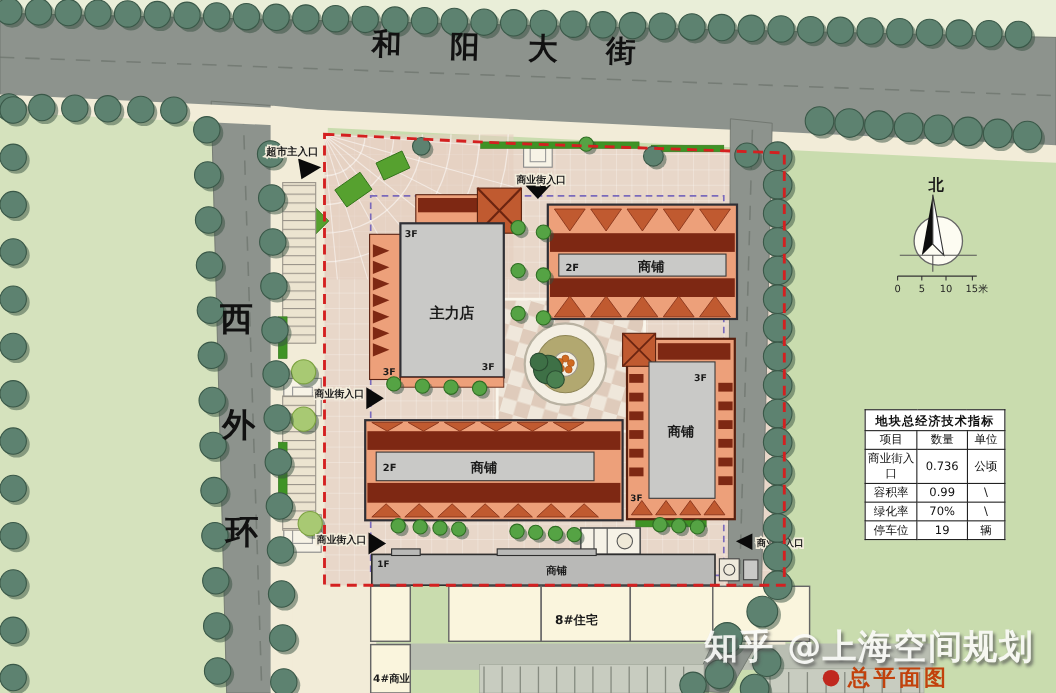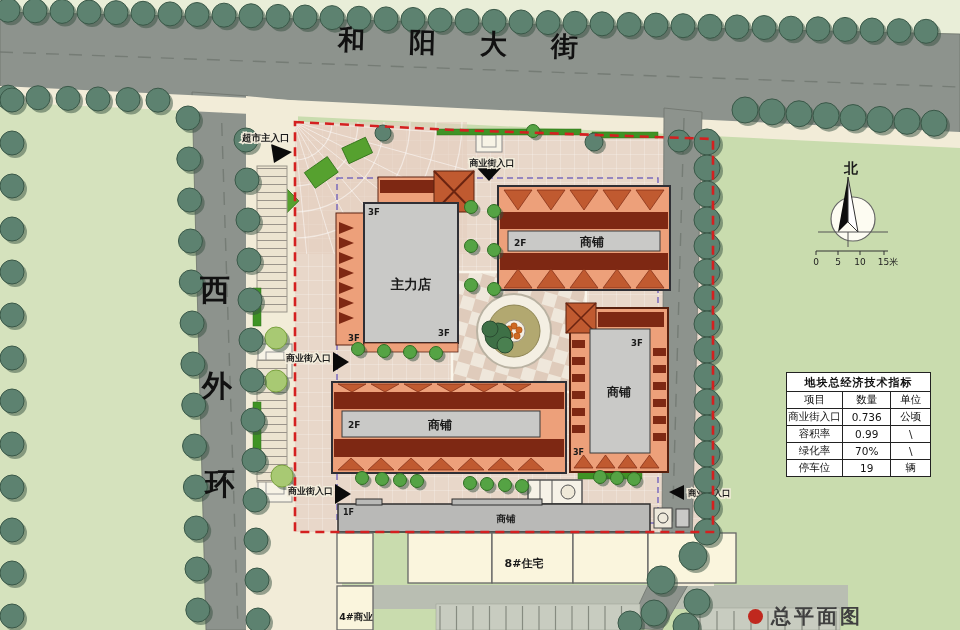--- a/index.html
+++ b/index.html
@@ -23,31 +23,31 @@
   .tree-shadow{fill:#35503f;opacity:.5;stroke:none}
   .stall-line{stroke:#868b80;stroke-width:1.2}
   .lbl{fill:#1a1a1a;font-weight:bold}
   .halo{paint-order:stroke;stroke:#f3eddc;stroke-width:3px;fill:#1a1a1a;font-weight:bold}
   .dash-center{stroke:var(--road-line);stroke-width:1.4;stroke-dasharray:13 10;opacity:.75;fill:none}
 
   .top-road-name{position:absolute;left:338px;top:26px;font-size:27px;font-weight:bold;
     color:#111;letter-spacing:44px;white-space:nowrap;transform:rotate(1.7deg);}
   .left-road-char{position:absolute;left:200px;font-size:30px;font-weight:bold;color:#111;}
 
-  .indicators{position:absolute;left:786px;top:372px;width:145px;border-collapse:collapse;
+  .indicators{position:absolute;left:786px;top:372px;width:128px;border-collapse:collapse;
     background:var(--table-bg);font-size:10.5px;color:#111;text-align:center;}
   .indicators th,.indicators td{border:1px solid #222;padding:1px 1px;height:13px;font-weight:normal;}
   .indicators th.title{font-size:11px;letter-spacing:1px;font-weight:bold;height:16px;}
 
   .watermark{position:absolute;left:640px;top:567px;font-size:31px;font-weight:bold;
     color:#fbfbf9;opacity:.9;letter-spacing:1px;white-space:nowrap;
     text-shadow:2px 3px 3px rgba(80,80,80,.85);}
   .caption{position:absolute;left:748px;top:603px;display:flex;align-items:center;gap:8px;}
   .caption .dot{width:15px;height:15px;border-radius:50%;background:var(--caption-red);}
-  .caption .txt{font-size:20px;font-weight:bold;color:#404040;letter-spacing:3px;white-space:nowrap;}
+  .caption .txt{font-size:20px;font-weight:bold;color:#c2410c;letter-spacing:3px;white-space:nowrap;}
 </style>
 </head>
 <body>
 
 <div class="stage">
 <svg width="960" height="630" viewBox="0 0 960 630">
   <defs>
     <pattern id="grid" width="14" height="14" patternUnits="userSpaceOnUse">
       <path d="M14 0H0V14" fill="none" stroke="#ffffff" stroke-width=".8" opacity=".55"></path>
     </pattern>
@@ -669,17 +669,18 @@
       <td>\</td>
     </tr>
     <tr>
       <td>停车位</td>
       <td>19</td>
       <td>辆</td>
     </tr>
   </tbody>
     </table>
 
+  <div class="watermark">知乎 @上海空间规划</div>
   <div class="caption">
     <span class="dot"></span>
     <span class="txt">总平面图</span>
   </div>
 </div>
 
 </body></html>

